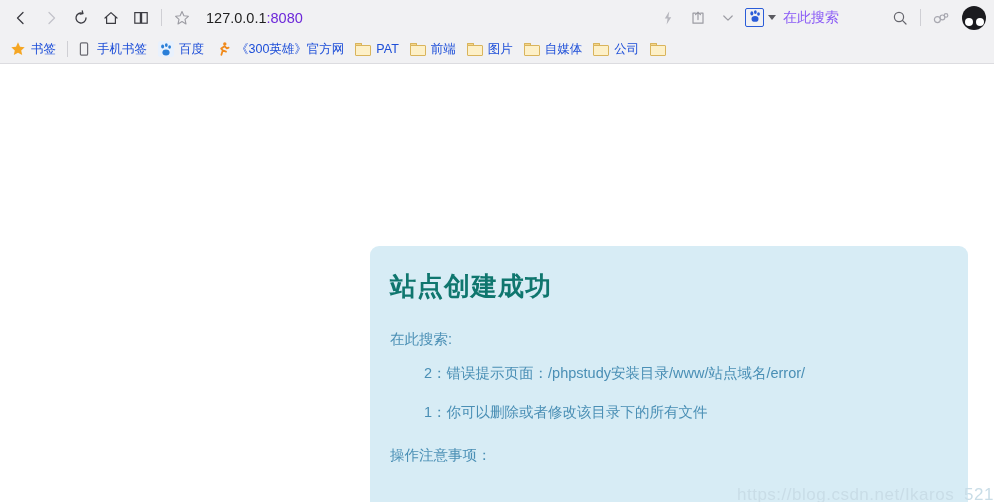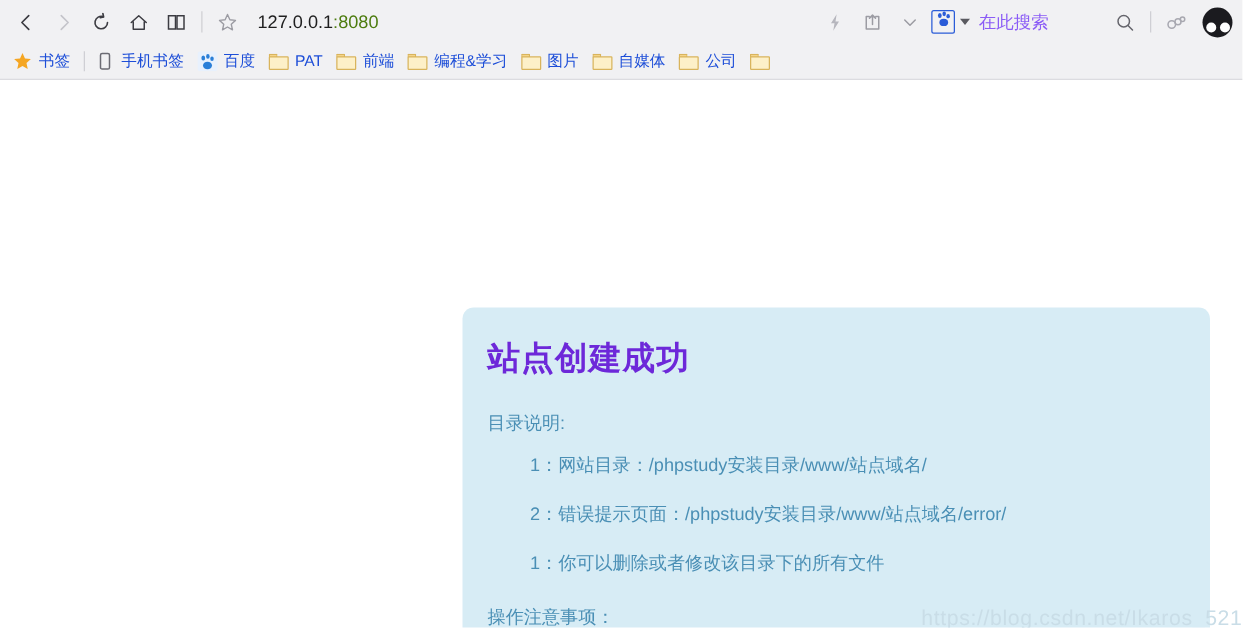--- a/index.html
+++ b/index.html
@@ -42,21 +42,21 @@
     align-items: center;
     height: 28px;
     padding-left: 9px;
     min-width: 0;
   }
   #url-text {
     font-size: 14.5px;
     color: #1f1f1f;
     white-space: nowrap;
   }
-  #url-text .port { color: #4d7c0f; }
+  #url-text .port { color: #6d28d9; }
 
   #toolbar-right {
     display: flex;
     align-items: center;
     flex: 0 0 auto;
   }
   #engine-badge {
     width: 19px; height: 19px;
     border: 1.6px solid #2a5cd8;
     border-radius: 2px;
@@ -168,21 +168,21 @@
     width: 598px;
     min-height: 320px;
     background: #d7ecf5;
     border-radius: 9px;
     padding: 26px 30px 20px 20px;
     overflow: hidden;
   }
   #card-title {
     font-size: 26px;
     font-weight: bold;
-    color: #6d28d9;
+    color: #0f766e;
     letter-spacing: 1px;
     margin: 0 0 28px 0;
     line-height: 1.1;
   }
   .section-label {
     font-size: 14.5px;
     color: #4a8fb5;
     margin: 0 0 14px 0;
     line-height: 1.4;
   }
@@ -364,46 +364,48 @@
           <rect x="0" y="0" width="16" height="16" rx="2.5" fill="#e8f1fd"></rect>
           <ellipse cx="4.6" cy="5.4" rx="1.5" ry="2" fill="#2a7fd8"></ellipse>
           <ellipse cx="8.3" cy="4.1" rx="1.4" ry="1.9" fill="#2a7fd8"></ellipse>
           <ellipse cx="11.6" cy="6" rx="1.4" ry="1.8" fill="#2a7fd8"></ellipse>
           <ellipse cx="8" cy="11.4" rx="3.6" ry="3" fill="#2a7fd8"></ellipse>
         </svg>
       </span>
       <span class="bm-label">百度</span>
     </div>
 
+    <div class="bm">
+      <span>
+        <svg class="ico" viewBox="0 0 16 16">
+          <circle cx="9.8" cy="2.9" r="1.7" fill="#f08a1c"></circle>
+          <path d="M9.6 5.2 L6.2 7.6 L7.8 9.3 L6.4 13.8 M9.6 5.2 L11.8 7.4 L13.6 6.6 M7.8 9.3 L11 10.6" fill="none" stroke="#f08a1c" stroke-width="1.8" stroke-linecap="round" stroke-linejoin="round"></path>
+        </svg>
+      </span>
+      <span class="bm-label">《300英雄》官方网</span>
+    </div>
 
 
 
     <div class="bm">
       <span class="folder-ico">
           <span class="tab"></span>
           <span class="body"></span>
         </span>
       <span class="bm-label">PAT</span>
     </div>
 
     <div class="bm">
       <span class="folder-ico">
           <span class="tab"></span>
           <span class="body"></span>
         </span>
       <span class="bm-label">前端</span>
     </div>
 
-    <div class="bm">
-      <span class="folder-ico">
-          <span class="tab"></span>
-          <span class="body"></span>
-        </span>
-      <span class="bm-label">编程&amp;学习</span>
-    </div>
 
     <div class="bm">
       <span class="folder-ico">
           <span class="tab"></span>
           <span class="body"></span>
         </span>
       <span class="bm-label">图片</span>
     </div>
 
     <div class="bm">
@@ -432,23 +434,22 @@
 
   </div>
 </div>
 
 <div id="page">
 
   <div id="notice-card">
 
     <h1 id="card-title">站点创建成功</h1>
 
-    <p class="section-label">目录说明:</p>
-
-    <p class="item-line">1：网站目录：/phpstudy安装目录/www/站点域名/</p>
+    <p class="section-label">在此搜索:</p>
+
     <p class="item-line">2：错误提示页面：/phpstudy安装目录/www/站点域名/error/</p>
     <p class="item-line">1：你可以删除或者修改该目录下的所有文件</p>
 
     <p class="section-label second">操作注意事项：</p>
 
   </div>
 
   <div id="watermark">https://blog.csdn.net/Ikaros_521</div>
 
 </div>

